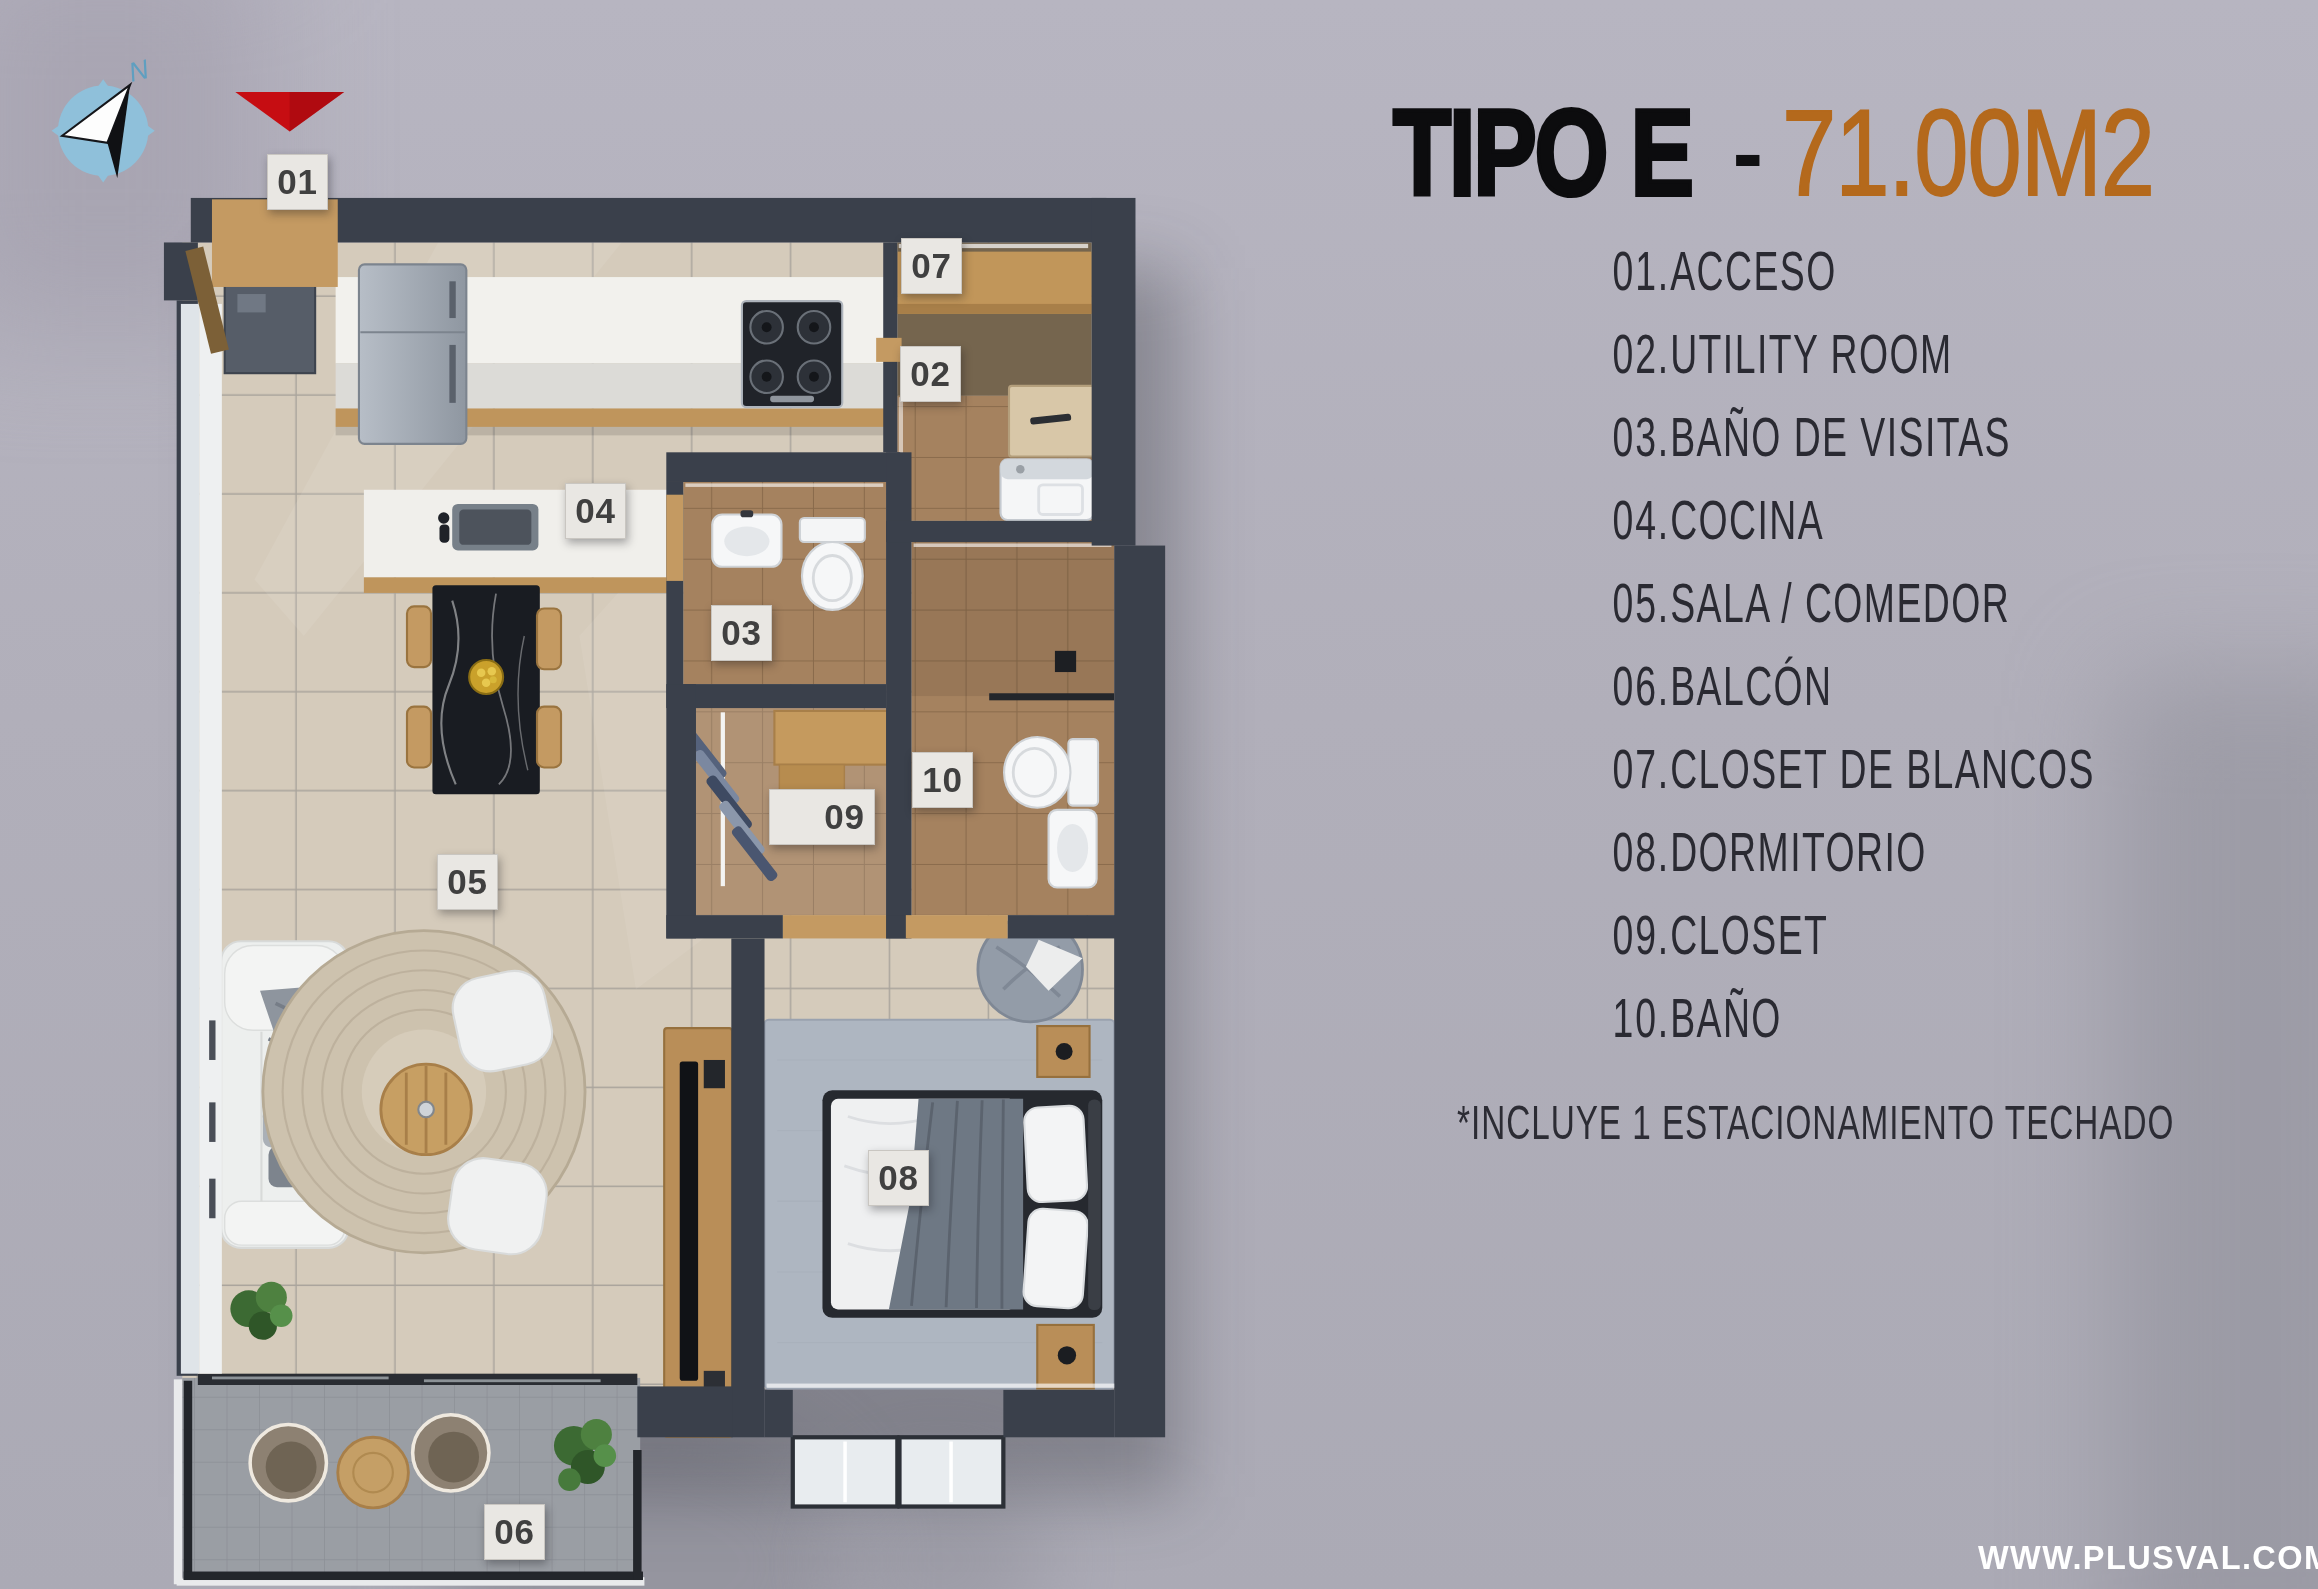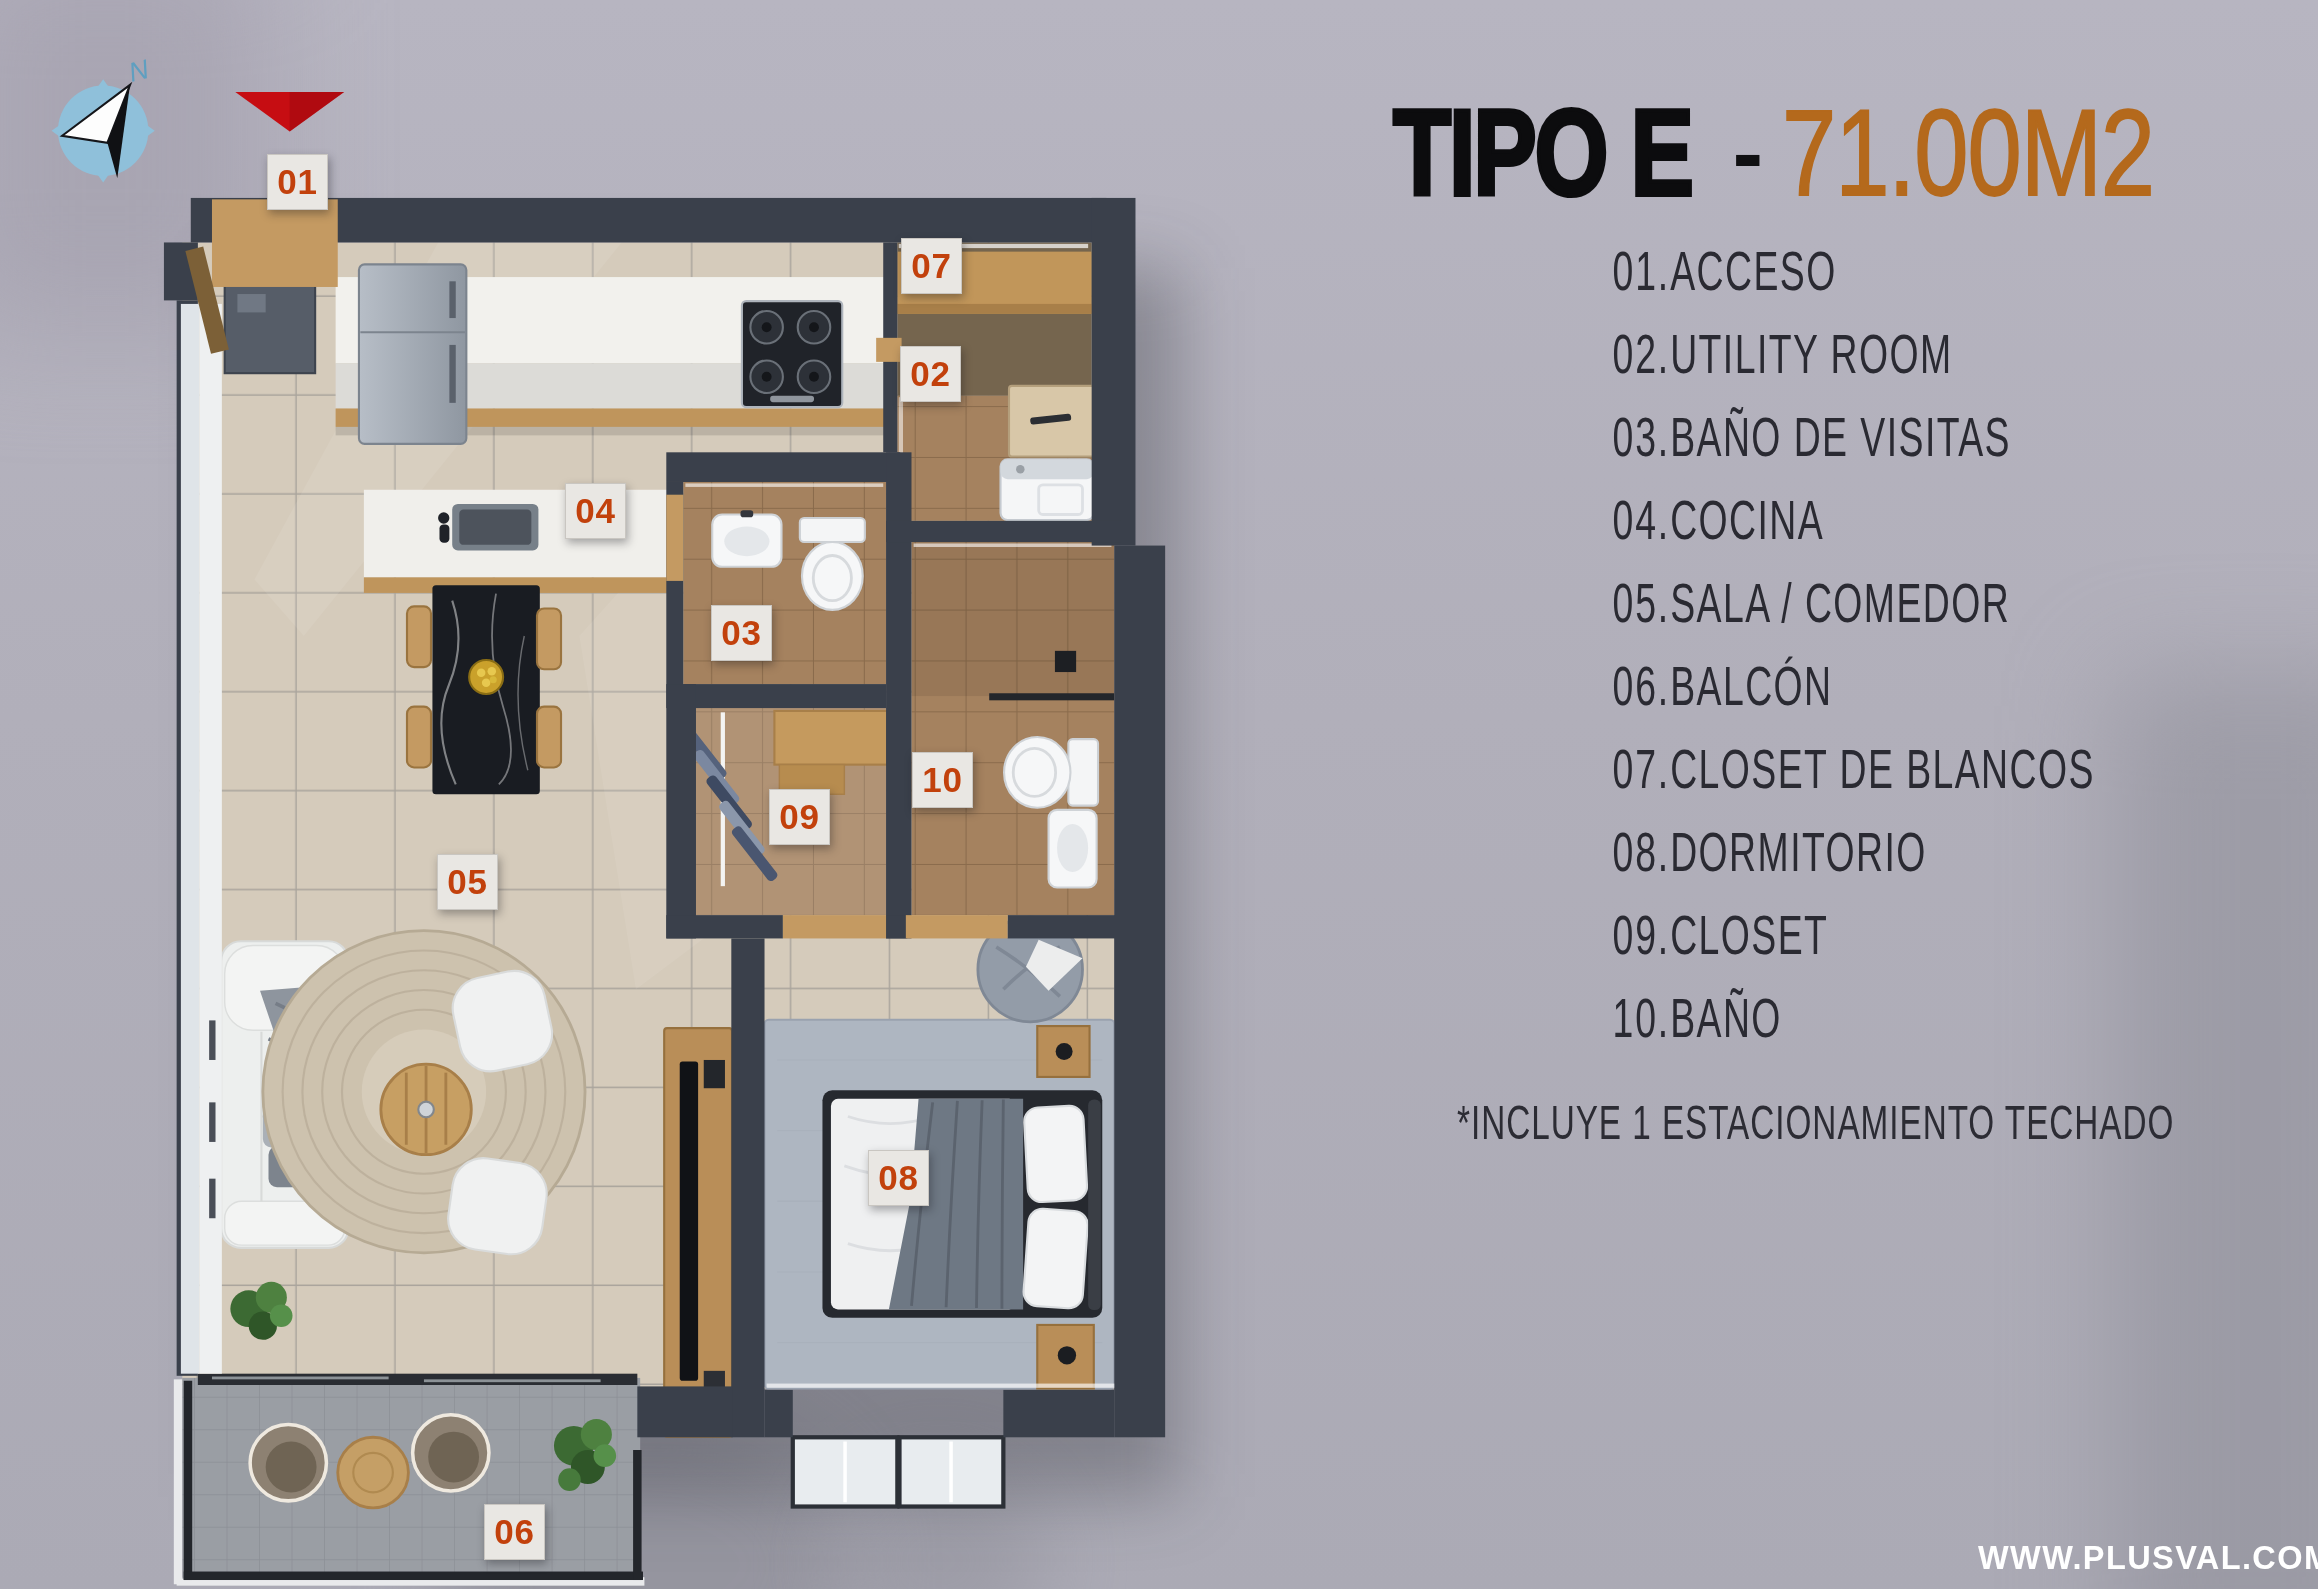--- a/index.html
+++ b/index.html
@@ -14,21 +14,21 @@
   .g4{left:834px;top:1469px;width:212px;height:184px;background:#8d8d97;opacity:.45;border-radius:50%;}
 
   .plan-shadow{position:absolute;left:233px;top:268px;width:947px;height:1229px;
                background:rgba(32,35,44,.30);filter:blur(34px);}
 
   .plan-svg{position:absolute;left:0;top:0;}
 
   
   .chip{position:absolute;width:59px;height:54px;background:#e9e7e3;border:1.4px solid #c9c6c1;
         box-shadow:2.1px 4.2px 8.5px rgba(20,20,25,.35);display:flex;align-items:center;justify-content:center;
-        font-weight:700;font-size:35px;color:#c2410c;letter-spacing:0.7px;}
+        font-weight:700;font-size:35px;color:#404040;letter-spacing:0.7px;}
 
   
   .title{position:absolute;left:1393px;top:83px;display:flex;align-items:center;white-space:nowrap;}
   .title .t-type{font-size:122px;font-weight:700;color:#0c0c0e;letter-spacing:-2.8px;
                  transform:scaleX(.78);transform-origin:left bottom;-webkit-text-stroke:4.2px #0c0c0e;}
   .title .t-dash{font-size:92px;font-weight:700;color:#101012;margin-left:-62px;padding:0 18.4px;}
   .title .t-area{font-size:122px;font-weight:400;color:#b4691c;letter-spacing:-1.4px;
                  transform:scaleX(.80);transform-origin:left bottom;-webkit-text-stroke:1.8px #b4691c;}
 
   
@@ -379,21 +379,21 @@
   </svg>
 
   <div class="chip" style="left:267px;top:154px;">01</div>
   <div class="chip" style="left:900px;top:346px;">02</div>
   <div class="chip" style="left:711px;top:605px;">03</div>
   <div class="chip" style="left:565px;top:483px;">04</div>
   <div class="chip" style="left:437px;top:854px;">05</div>
   <div class="chip" style="left:484px;top:1504px;">06</div>
   <div class="chip" style="left:901px;top:238px;">07</div>
   <div class="chip" style="left:844px;top:1150px;margin-left:24px;">08</div>
-  <div class="chip" style="left:769px;top:789px;">09</div>
+  <div class="chip" style="left:769px;top:789px;padding-left:45px;">09</div>
   <div class="chip" style="left:904px;top:752px;margin-left:8px;">10</div>
 
   <div class="title">
     <span class="t-type">TIPO E</span>
     <span class="t-dash">-</span>
     <span class="t-area">71.00M2</span>
   </div>
 
   <div class="legend">
     <div class="legend-row">

